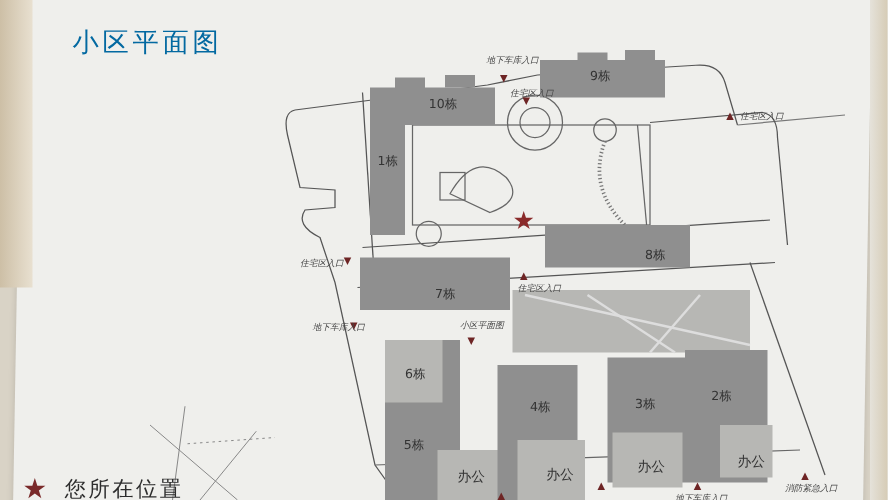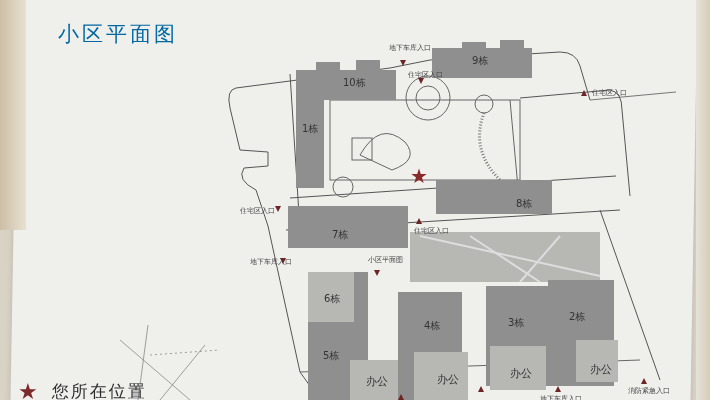--- a/index.html
+++ b/index.html
@@ -2,21 +2,21 @@
 <html><head>
 <meta charset="utf-8">
 <style>
   html,body{margin:0;padding:0;}
   body{width:710px;height:400px;overflow:hidden;background:#d9d3c6;font-family:"DejaVu Sans",sans-serif;position:relative;}
   .board{position:absolute;left:14px;top:-10px;width:680px;height:420px;background:#efefec;transform:skewX(-1deg);box-shadow:0 0 6px rgba(0,0,0,0.15);}
   .left-shade{position:absolute;left:0;top:0;width:26px;height:230px;background:linear-gradient(90deg,#cdbfa6,#e8e0d0);}
   .right-shade{position:absolute;right:0;top:0;width:14px;height:400px;background:linear-gradient(90deg,#e5e2da,#d6ccb6);}
   .title{position:absolute;left:58px;top:20px;font-size:21px;letter-spacing:3px;color:#0369a1;}
   svg.map{position:absolute;left:0;top:0;}
-  .lbl{position:absolute;font-size:7px;color:#444;white-space:nowrap;}
+  .lbl{position:absolute;font-size:7px;color:#444;white-space:nowrap;font-style:italic;}
   .bld{position:absolute;font-size:10px;color:#333;white-space:nowrap;}
   .office{position:absolute;font-size:11px;color:#333;}
   .legend{position:absolute;left:18px;top:380px;display:flex;align-items:center;gap:14px;}
   .legend-star{color:#7a2a2a;font-size:22px;line-height:20px;}
   .legend-text{font-size:17px;color:#2d2d2d;letter-spacing:2px;}
   .here{position:absolute;left:410px;top:166px;color:#8a2a2a;font-size:20px;line-height:20px;}
 </style>
 </head>
 <body>
 
@@ -92,21 +92,21 @@
   <path d="M148 325 L138 400" stroke="#888" stroke-width="0.8"></path>
   <path d="M205 345 L160 400" stroke="#888" stroke-width="0.8"></path>
   <path d="M150 355 L220 350" stroke="#888" stroke-width="0.8" stroke-dasharray="2 3"></path>
 </svg>
 
 <div class="here">★</div>
 
 <div class="bld" style="left:343px;top:76px">10栋</div>
 <div class="bld" style="left:472px;top:54px">9栋</div>
 <div class="bld" style="left:302px;top:122px">1栋</div>
-<div class="bld" style="left:332px;top:228px">7栋</div>
+<div class="bld" style="left:348px;top:228px">7栋</div>
 <div class="bld" style="left:516px;top:197px">8栋</div>
 <div class="bld" style="left:324px;top:292px">6栋</div>
 <div class="bld" style="left:323px;top:349px">5栋</div>
 <div class="bld" style="left:424px;top:319px">4栋</div>
 <div class="bld" style="left:508px;top:316px">3栋</div>
 <div class="bld" style="left:569px;top:310px">2栋</div>
 
 <div class="office" style="left:366px;top:374px">办公</div>
 <div class="office" style="left:437px;top:372px">办公</div>
 <div class="office" style="left:510px;top:366px">办公</div>

